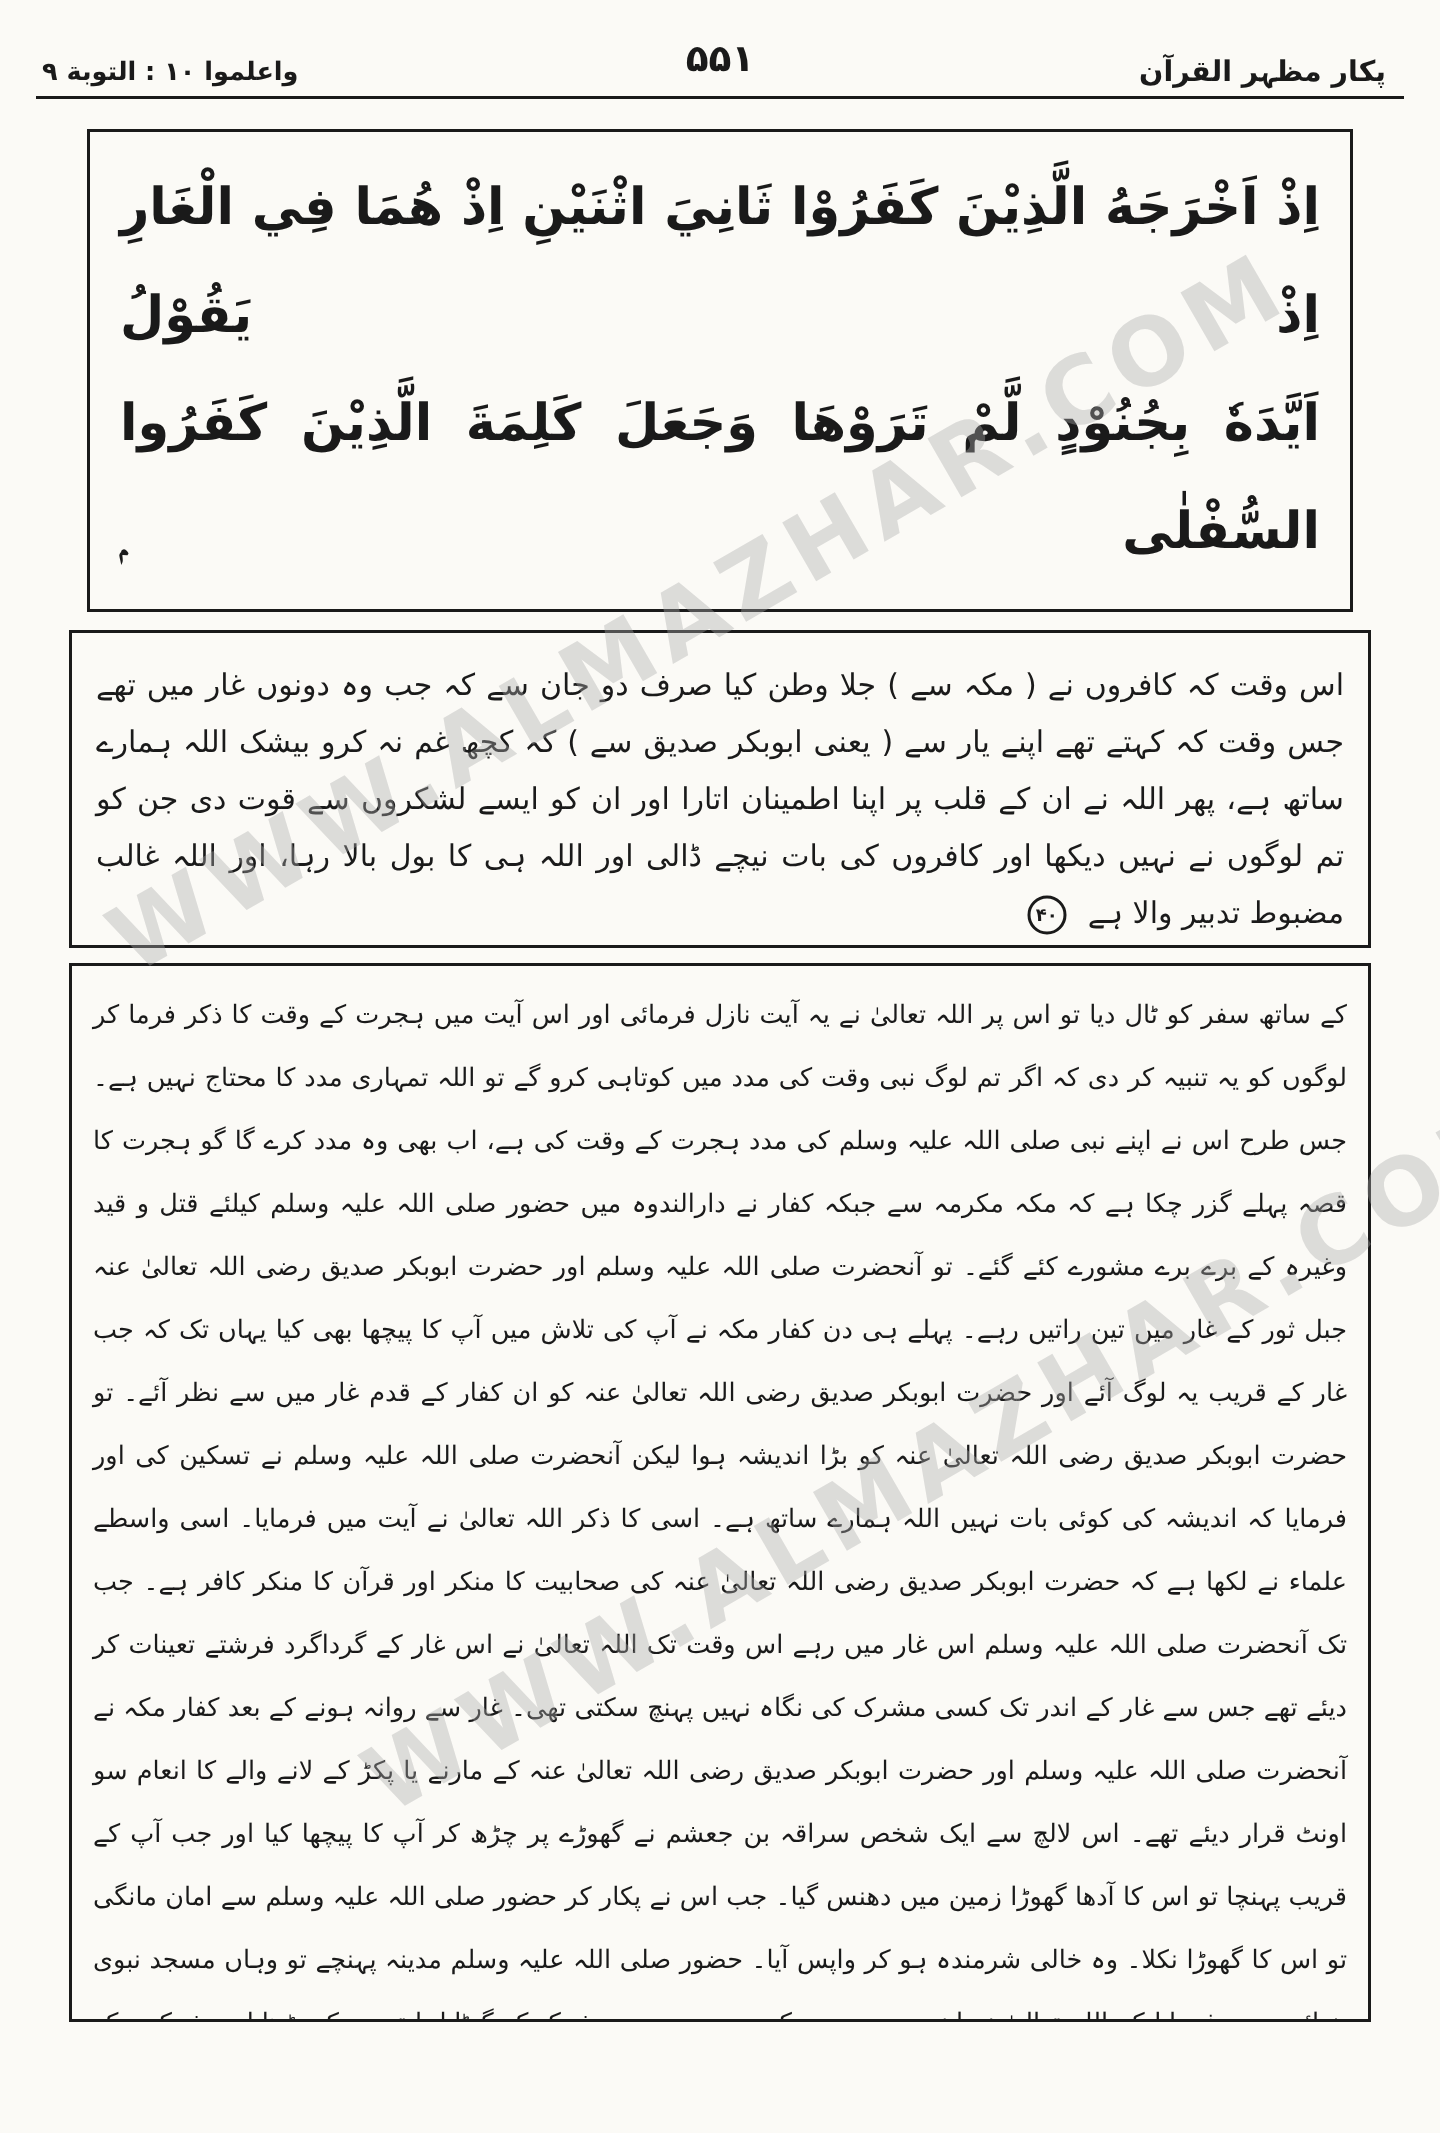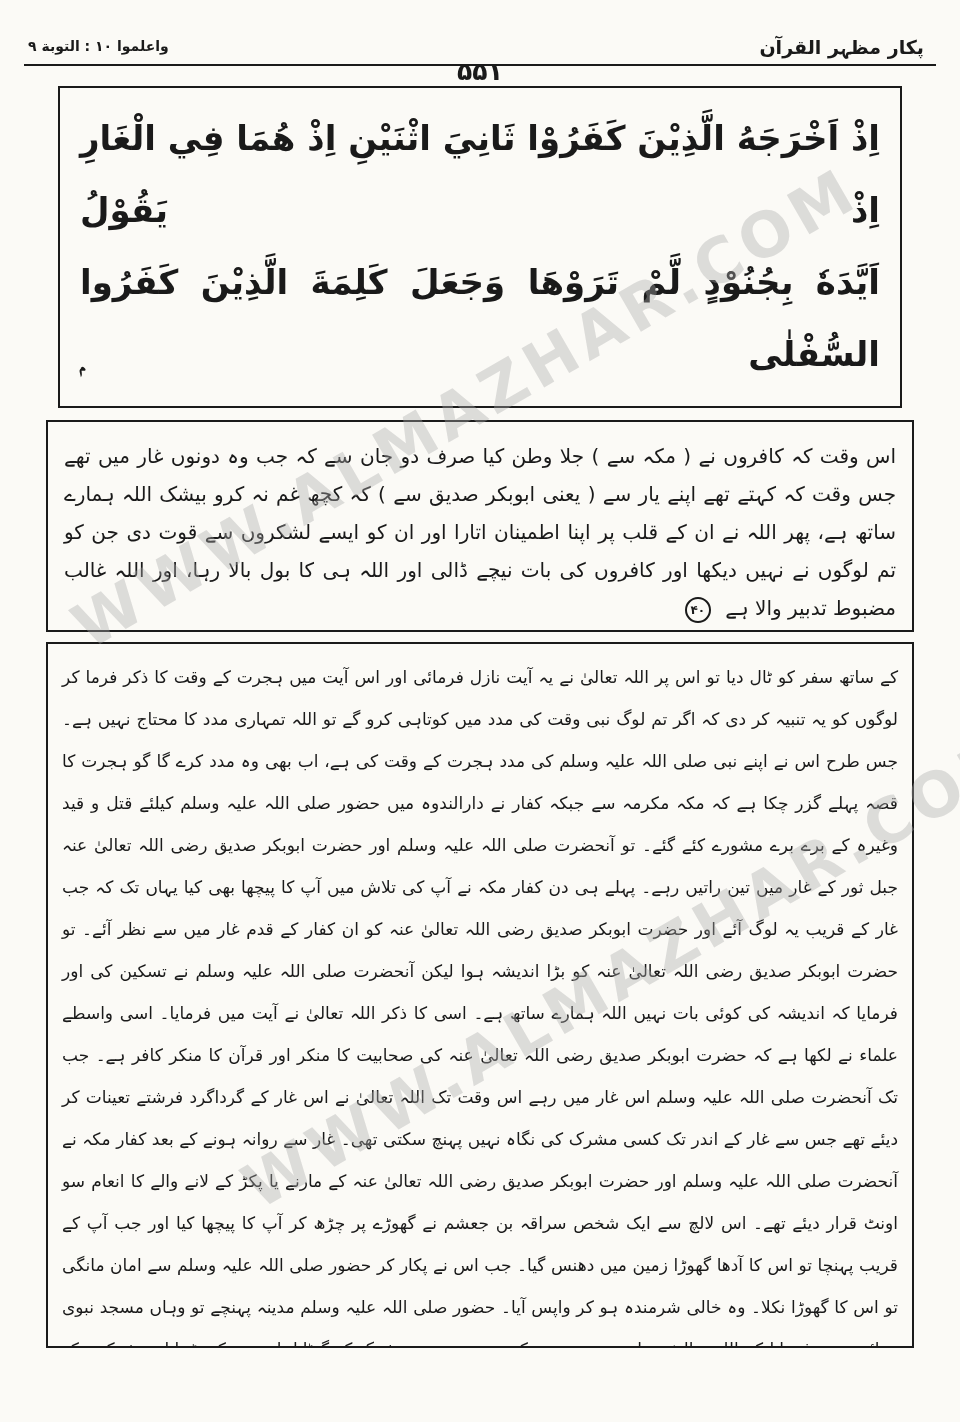--- a/index.html
+++ b/index.html
@@ -9,22 +9,22 @@
     background: #fbfaf6;
     font-family: "DejaVu Sans", sans-serif;
     color: #1a1a1a;
     overflow: hidden;
   }
   .page { position: absolute; inset: 0; direction: rtl; }
 
   
   .header { position: absolute; top: 22px; left: 28px; right: 28px; height: 40px; }
   .book-title { position: absolute; right: 8px; top: 14px; font-size: 19px; font-weight: bold; }
-  .page-number { position: absolute; left: 50%; transform: translateX(-50%); top: 2px; font-size: 25px; font-weight: bold; letter-spacing: 2px; margin-top: 33px; }
-  .surah-ref { position: absolute; left: 0; top: 16px; font-size: 14px; font-weight: bold; }
+  .page-number { position: absolute; left: 50%; transform: translateX(-50%); top: 2px; font-size: 25px; font-weight: bold; letter-spacing: 2px; }
+  .surah-ref { position: absolute; left: 0; top: 16px; font-size: 17px; font-weight: bold; }
   .header-rule { position: absolute; top: 64px; left: 24px; right: 24px; height: 2px; background: #1a1a1a; }
 
   
   .verse-box {
     position: absolute; top: 86px; left: 58px; right: 58px; height: 322px;
     border: 2px solid #1a1a1a; padding: 14px 20px 8px 20px; overflow: hidden;
   }
   .verse-line {
     font-size: 34px; font-weight: bold; line-height: 72px;
     text-align: justify; text-align-last: justify; white-space: normal;

